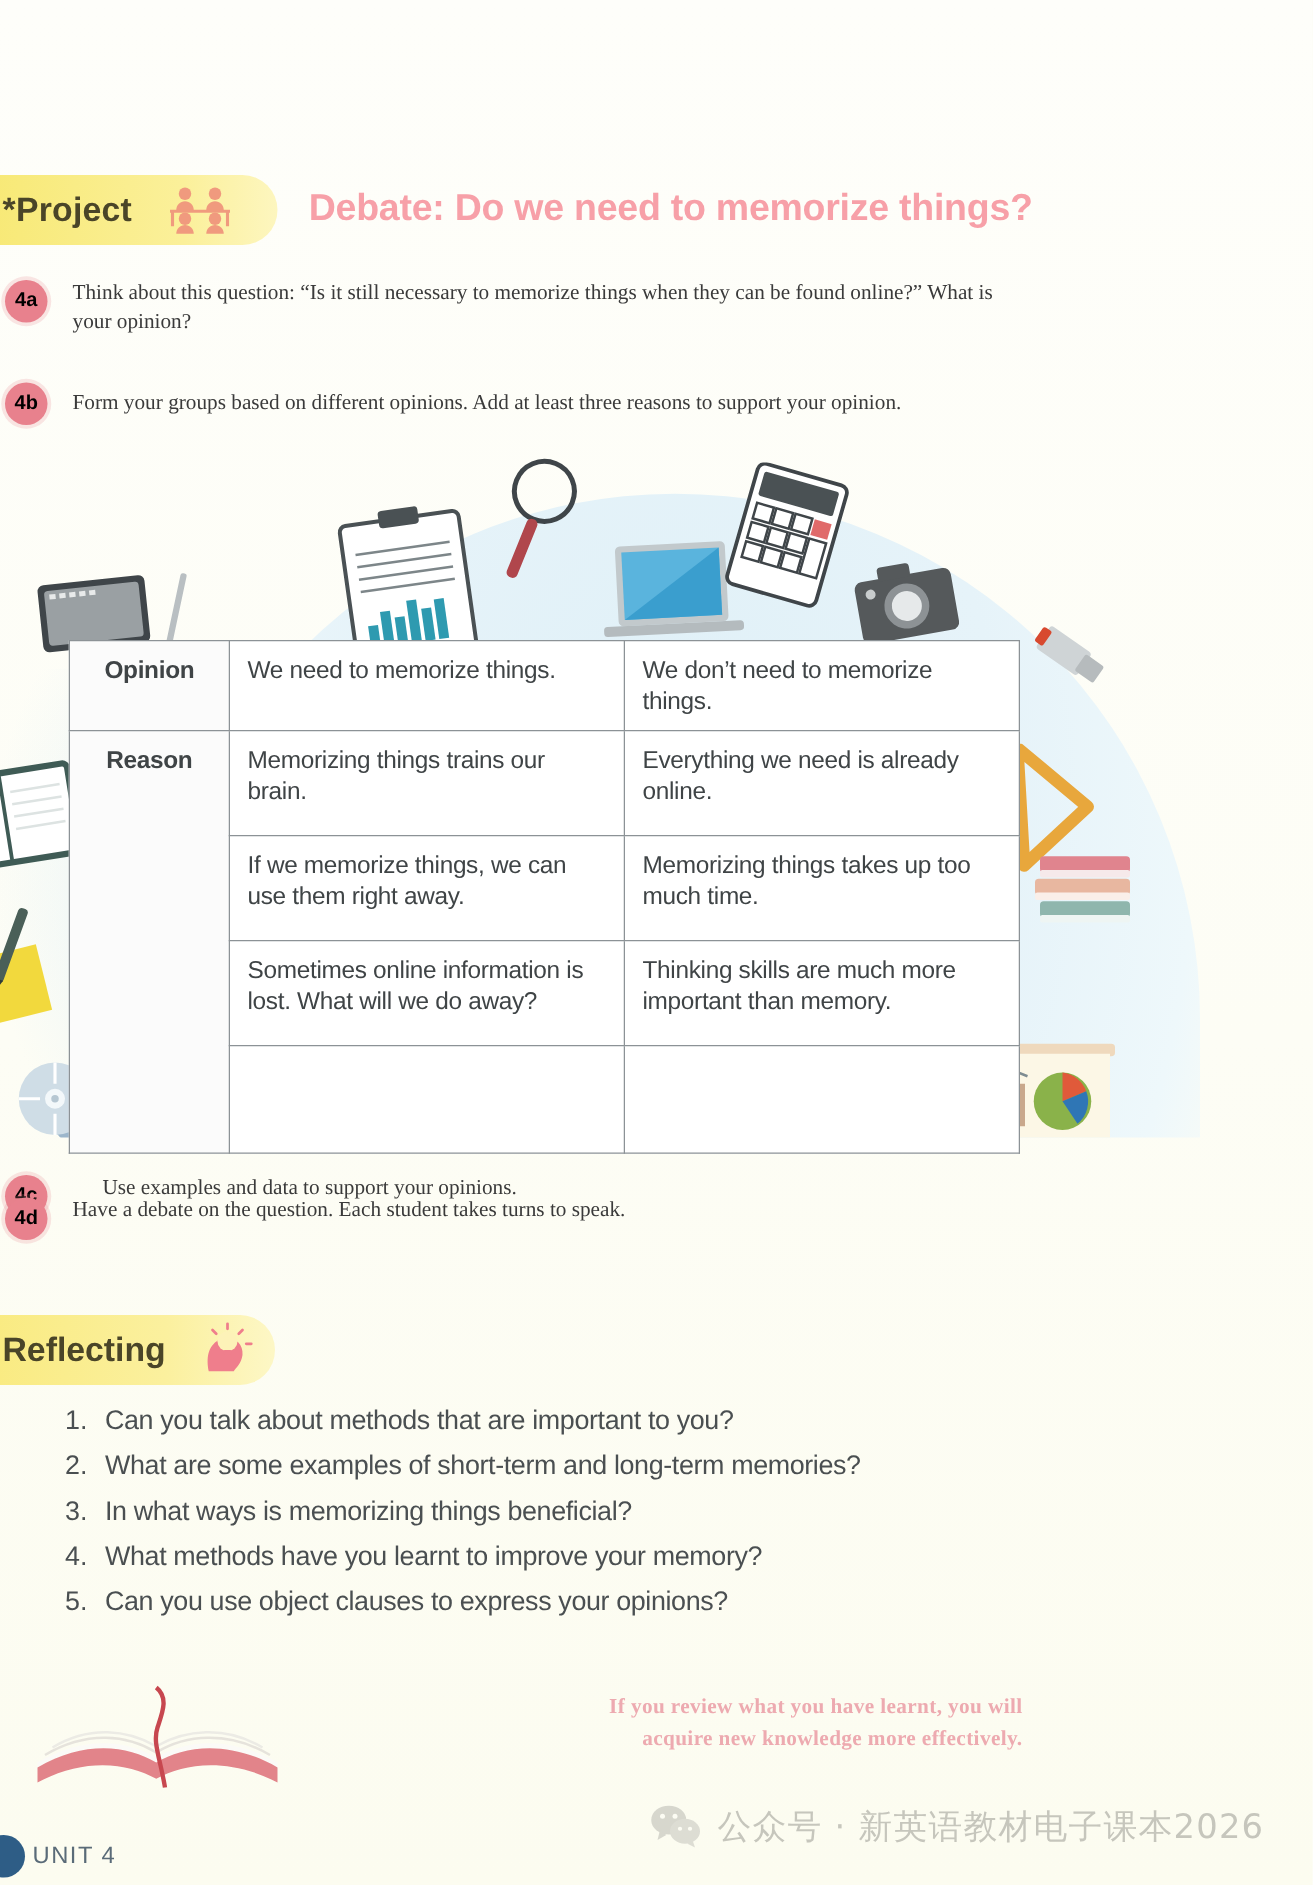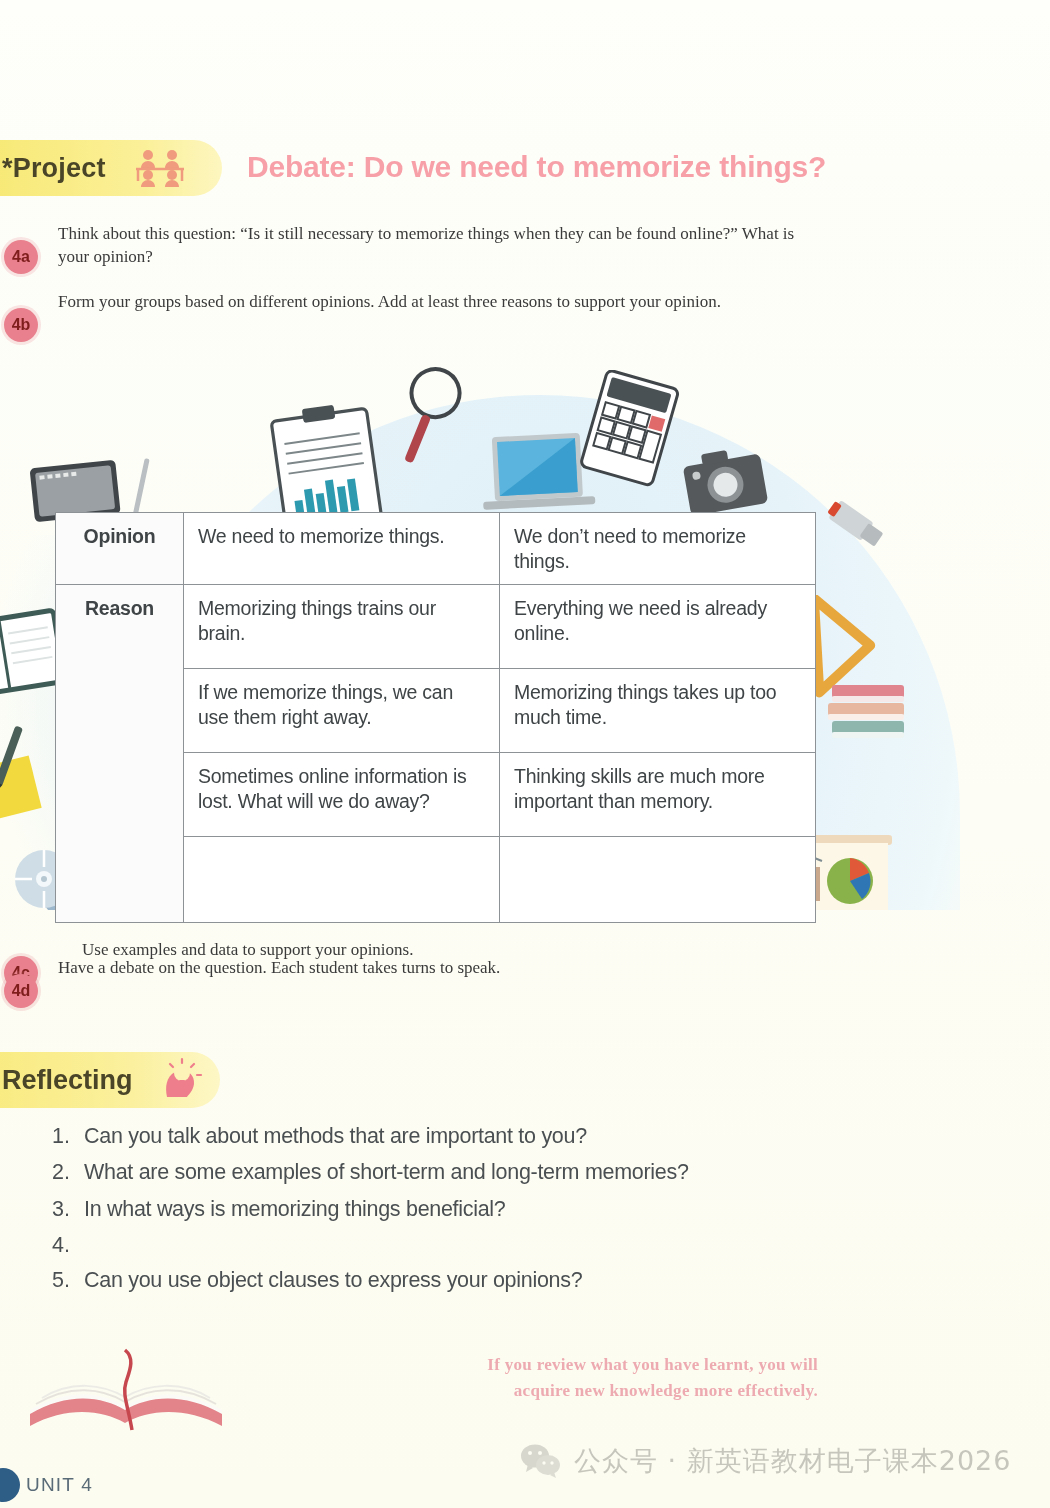--- a/index.html
+++ b/index.html
@@ -25,30 +25,30 @@
   .debate-title{
     position:absolute;left:247px;top:150px;
     font-size:30px;font-weight:bold;color:#f7a0a8;letter-spacing:-.2px;
     white-space:nowrap;
   }
 
   
   .task{position:absolute;display:flex;align-items:flex-start;}
   .badge{
     flex:0 0 auto;width:34px;height:34px;border-radius:50%;
-    background:#e8818d;color:#7f1d1d;font-size:16px;font-weight:bold;
+    background:#e8818d;color:#000000;font-size:16px;font-weight:bold;
     display:flex;align-items:center;justify-content:center;
-    margin-top:18px;box-shadow:0 0 0 3px rgba(232,129,141,.20);
+    margin-top:2px;box-shadow:0 0 0 3px rgba(232,129,141,.20);
   }
   .task-text{
     margin-left:20px;font-family:"Liberation Serif", serif;
     font-size:17px;font-weight:normal;color:#3a3a3a;line-height:1.36;
   }
   .t4a{left:4px;top:222px;width:820px;}
-  .t4b{left:4px;top:290px;width:820px;}
+  .t4b{left:4px;top:304px;width:820px;align-items:center;}
   .t4c{left:4px;top:938px;width:820px;gap:24px;}
   .t4d{left:4px;top:956px;width:860px;}
 
   
   .illus-band{
     position:absolute;left:0;top:355px;width:1050px;height:555px;
     overflow:hidden;pointer-events:none;
   }
   .blue-blob{
     position:absolute;left:120px;top:40px;width:840px;height:870px;
@@ -414,20 +414,21 @@
     <div class="qrow">
       <span class="qnum">2.</span>
       <span class="qtxt">What are some examples of short-term and long-term memories?</span>
     </div>
     <div class="qrow">
       <span class="qnum">3.</span>
       <span class="qtxt">In what ways is memorizing things beneficial?</span>
     </div>
     <div class="qrow">
       <span class="qnum">4.</span>
+      <span class="qtxt">What methods have you learnt to improve your memory?</span>
     </div>
     <div class="qrow">
       <span class="qnum">5.</span>
       <span class="qtxt">Can you use object clauses to express your opinions?</span>
     </div>
   </div>
 
   <svg class="book-illus" width="210" height="110" viewBox="0 0 210 110">
     <path d="M8 80 C45 58 80 62 103 76 C126 62 162 58 200 80 L200 88 C162 66 126 70 103 84 C80 70 45 66 8 88 Z" fill="#fbfaf7"></path>
     <path d="M14 74 C48 54 80 58 103 72 C126 58 160 54 194 74" fill="none" stroke="#e6e3dc" stroke-width="2"></path>

